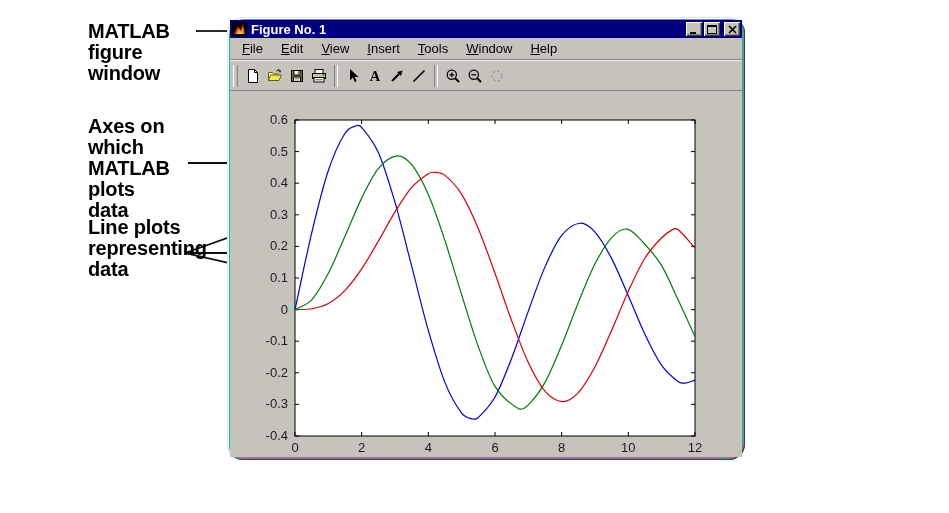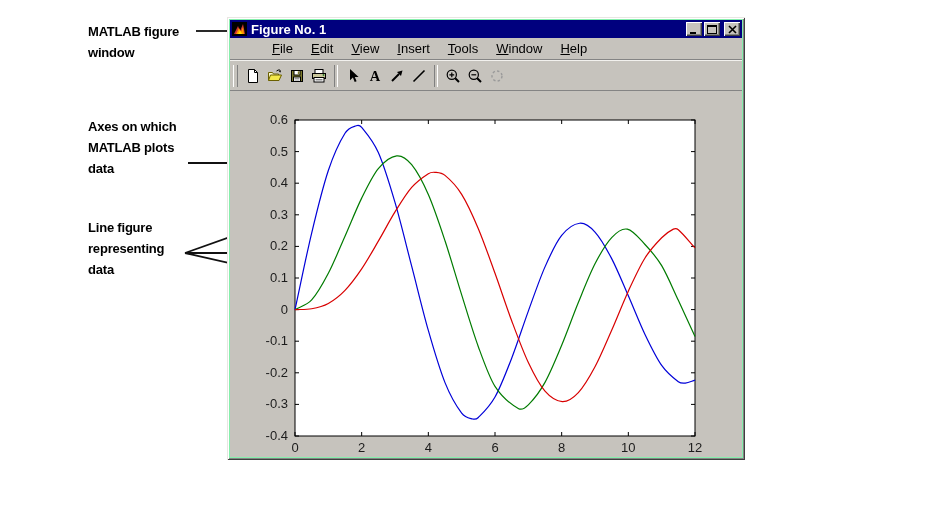--- a/index.html
+++ b/index.html
@@ -1,38 +1,38 @@
 <!DOCTYPE html>
 <html><head>
 <meta charset="utf-8">
 <style>
   html,body{margin:0;padding:0;background:#fff;}
   .stage{position:relative;width:949px;height:513px;background:#fff;overflow:hidden;
          font-family:"Liberation Sans",sans-serif;}
-  .callout{position:absolute;font-weight:bold;font-size:13px;line-height:21px;color:#000;
+  .callout{position:absolute;font-weight:bold;font-size:20px;line-height:21px;color:#000;
            white-space:pre-line;letter-spacing:-0.2px;}
   .leaders{position:absolute;left:0;top:0;width:949px;height:513px;pointer-events:none;}
 
   
-  .win{position:absolute;left:227px;top:17px;width:518px;height:443px;background:#86efac;
+  .win{position:absolute;left:227px;top:17px;width:518px;height:443px;background:#14b8a6;
        box-shadow:inset 1px 1px 0 #e8e6e2, inset -1px -1px 0 #404040,
-                  inset 2px 2px 0 #fff, inset -2px -2px 0 #848484;}
+                  inset 2px 2px 0 #fff, inset -2px -2px 0 #848484;border-radius:16px;}
   .titlebar{position:absolute;left:3px;top:3px;right:3px;height:18px;background:#00007E;
             display:flex;align-items:center;padding:0 2px;}
   .app-icon{width:15px;height:14px;display:inline-block;flex:0 0 auto;}
   .title{color:#fff;font-size:13px;font-weight:bold;margin-left:4px;flex:1 1 auto;
          white-space:nowrap;overflow:hidden;}
   .winbtns{display:flex;align-items:center;gap:2px;}
   .wbtn{width:16px;height:14px;background:#C6C3BD;display:flex;align-items:center;justify-content:center;
         box-shadow:inset 1px 1px 0 #fff, inset -1px -1px 0 #404040, inset -2px -2px 0 #848484;}
   .wbtn.close{margin-left:2px;}
   .wbtn svg{display:block;}
 
   .menubar{position:absolute;left:3px;top:21px;right:3px;height:21px;display:flex;align-items:center;
-           border-bottom:1px solid #848484;box-shadow:0 1px 0 #f2f1ee;font-size:13px;background:#C6C3BD;padding-left:30px;}
+           border-bottom:1px solid #848484;box-shadow:0 1px 0 #f2f1ee;font-size:13px;background:#C6C3BD;}
   .menuitem{padding:2px 9px;color:#000;white-space:nowrap;}
   .menuitem:first-child{margin-left:3px;}
   .menuitem .mn{text-decoration:underline;}
 
   .toolbar{position:absolute;left:3px;top:44px;right:3px;height:29px;display:flex;align-items:center;
            border-bottom:1px solid #848484;box-shadow:0 1px 0 #f2f1ee;background:#C6C3BD;}
   .tb-handle{width:3px;height:22px;margin:0 4px 0 3px;border-left:1px solid #fff;border-right:1px solid #808080;}
   .tb-sep{width:2px;height:22px;margin:0 4px;border-left:1px solid #808080;border-right:1px solid #fff;}
   .tbtn{width:22px;height:22px;display:flex;align-items:center;justify-content:center;}
   .tbtn svg{display:block;}
@@ -54,21 +54,21 @@
       <line x1="185" y1="253" x2="335" y2="253"></line>
       <line x1="185" y1="253" x2="343" y2="289"></line>
     </g>
   </svg>
 
   <div class="callout" style="left:88px;top:21px;width:120px;">MATLAB figure
 window</div>
   <div class="callout" style="left:88px;top:116px;width:130px;">Axes on which
 MATLAB plots
 data</div>
-  <div class="callout" style="left:88px;top:217px;width:130px;">Line figure
+  <div class="callout" style="left:88px;top:217px;width:130px;">Line plots
 representing
 data</div>
 
   <div class="win">
 
     <div class="titlebar">
       <span class="app-icon">
         <svg width="15" height="14" viewBox="0 0 15 14">
           <rect x="0" y="0" width="15" height="14" fill="#000"></rect>
           <polygon points="2,12 6,4 8,9 11,2 13,12" fill="#c83232"></polygon>

